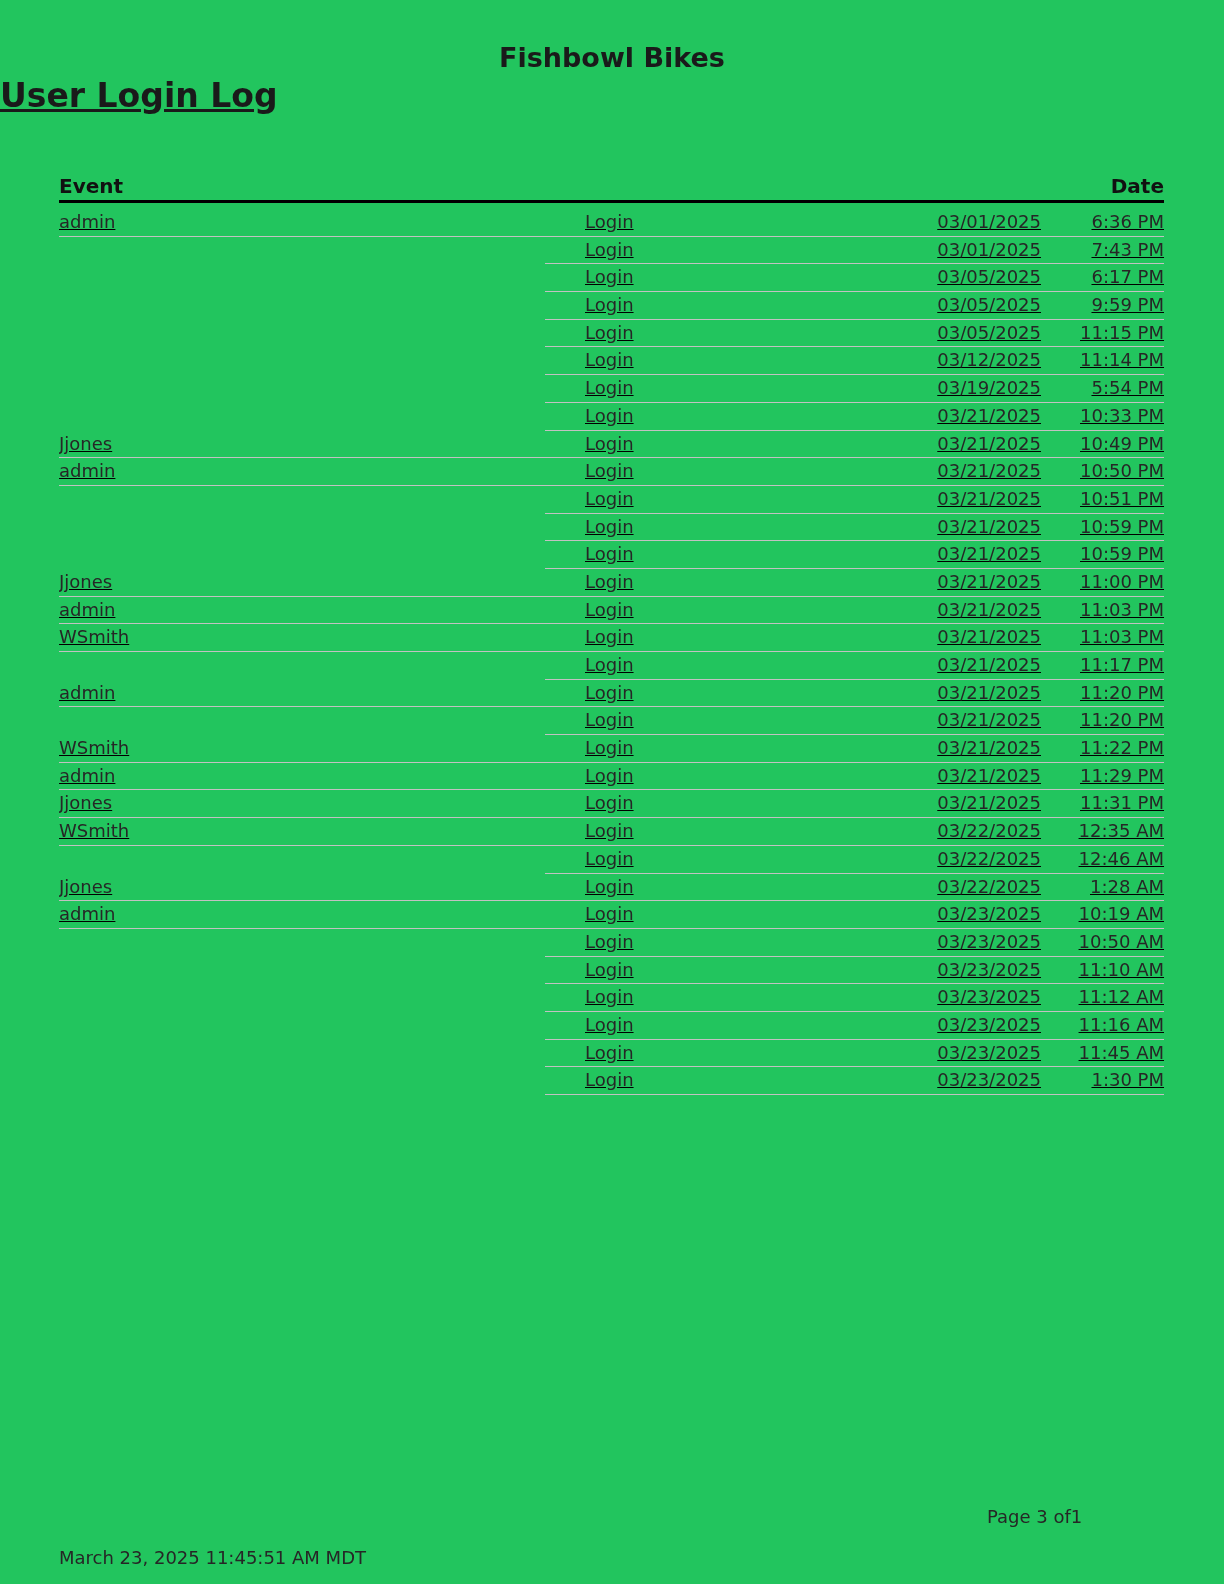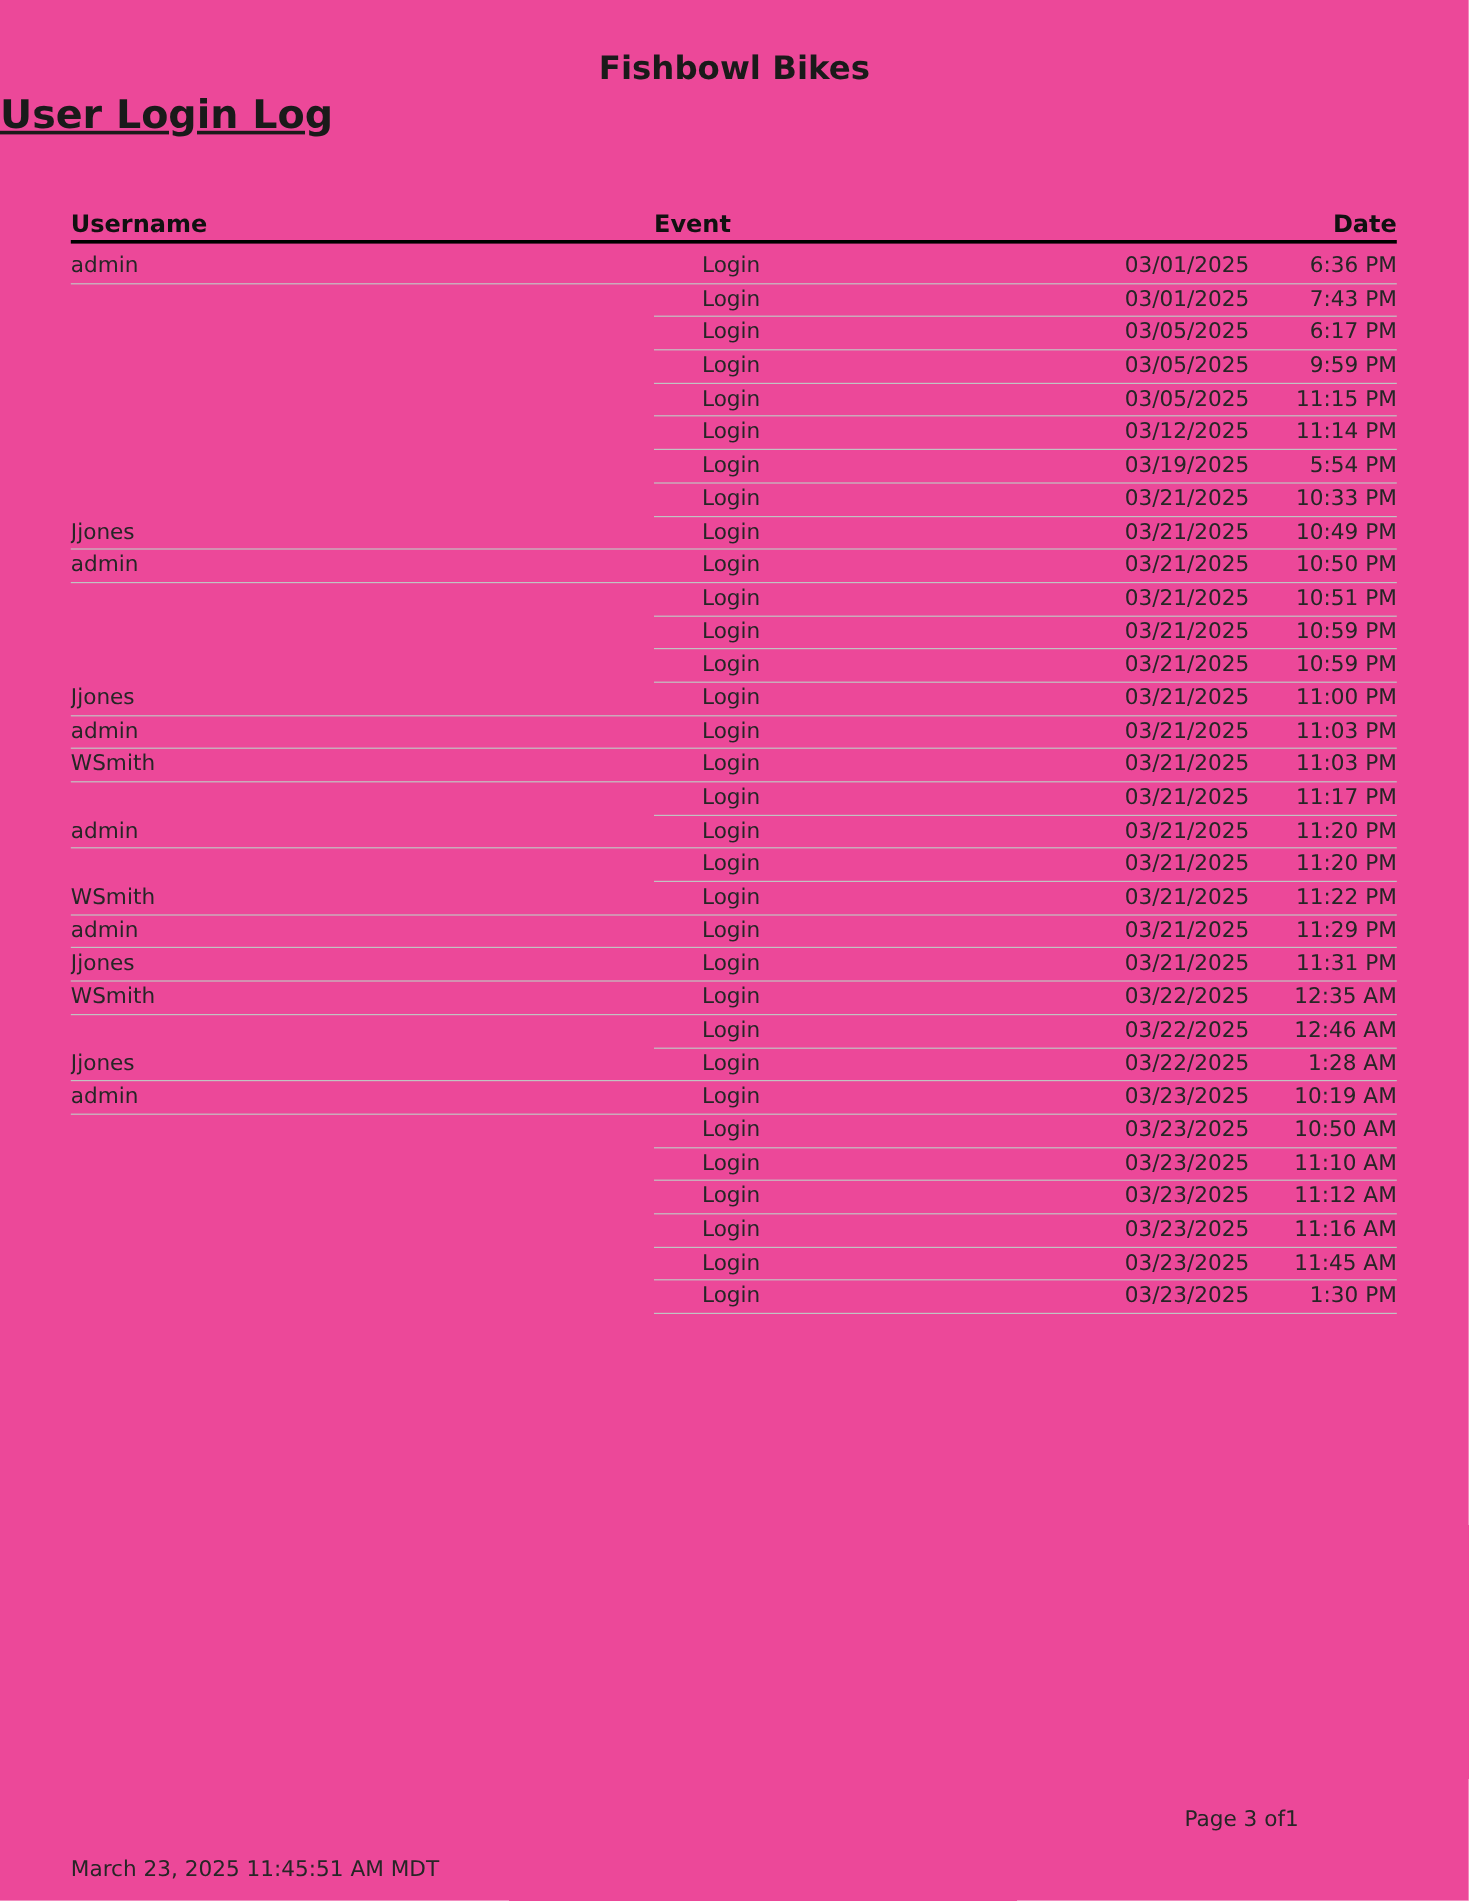--- a/index.html
+++ b/index.html
@@ -2,21 +2,21 @@
 <html><head>
 <meta charset="utf-8">
 <style>
   * { margin: 0; padding: 0; box-sizing: border-box; }
   html, body { background: #ffffff; }
   body { font-family: "DejaVu Sans", "Liberation Sans", sans-serif; }
   .page {
     position: relative;
     width: 1224px;
     height: 1584px;
-    background: #ec4899;
+    background: #22c55e;
     overflow: hidden;
   }
   .title-company {
     position: absolute;
     top: 42px; left: 0; width: 100%;
     text-align: center;
     font-size: 27px;
     font-weight: 700;
     color: #1a1a1a;
   }
@@ -40,21 +40,21 @@
     height: 33px;
     border-bottom: 3px solid #000000;
     padding-bottom: 2px;
     font-size: 20px;
     font-weight: 700;
     color: #111111;
   }
   .th-username { width: 486px; }
   .th-event { flex: 1; }
   .th-date { text-align: right; }
-  .rows { margin-top: 6px; }
+  .rows { margin-top: 6px; text-decoration: underline; }
   .row {
     display: flex;
     height: 27.7px;
     font-size: 18px;
     color: #262626;
   }
   .cell-username {
     width: 486px;
     line-height: 26px;
     border-bottom: 1px solid transparent;
@@ -90,21 +90,20 @@
 <body>
 
 <div class="page">
 
   <div class="title-company">Fishbowl Bikes</div>
 
   <div class="title-report">User Login Log</div>
 
   <div class="logtable">
     <div class="thead">
-      <div class="th-username">Username</div>
       <div class="th-event">Event</div>
       <div class="th-date">Date</div>
     </div>
     <div class="rows">
   <div class="row has-username">
     <div class="cell-username">admin</div>
     <div class="cell-rest">
       <div class="cell-event">Login</div>
       <div class="cell-date">03/01/2025</div>
       <div class="cell-time">6:36 PM</div>

